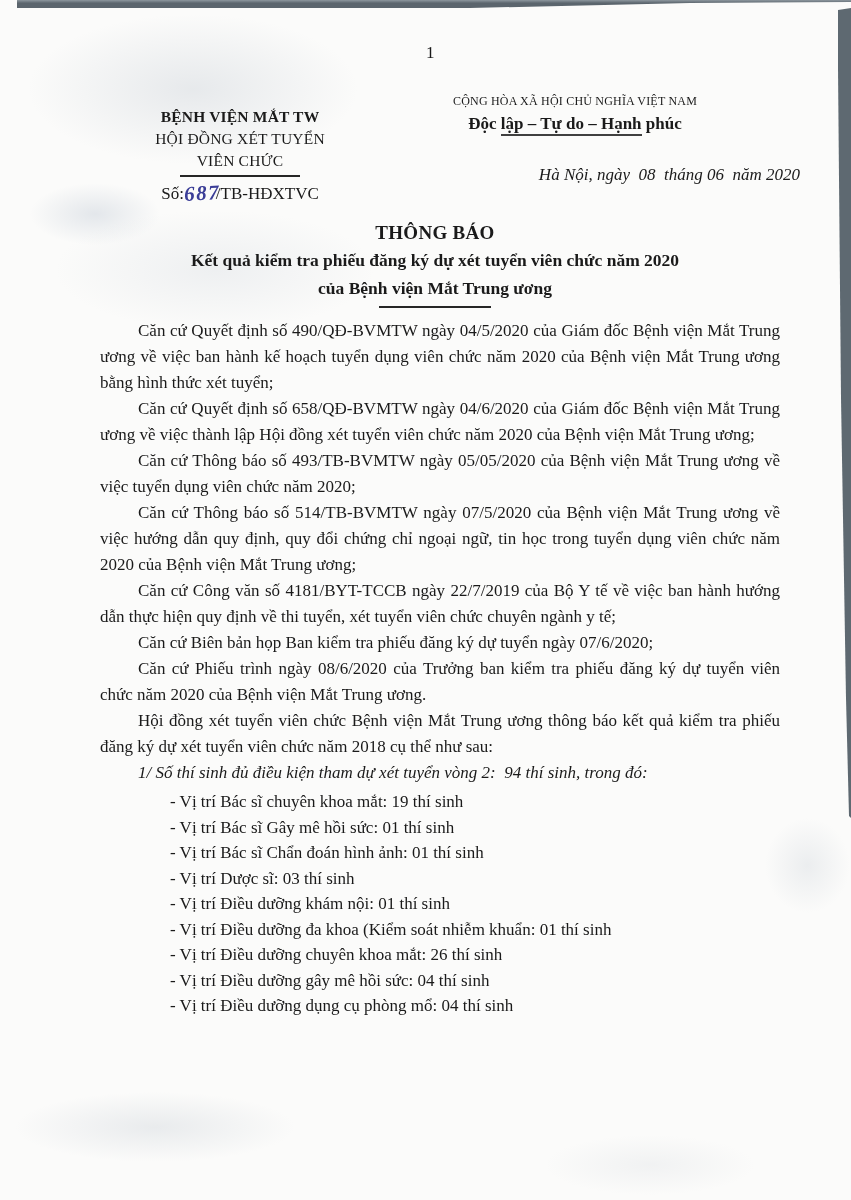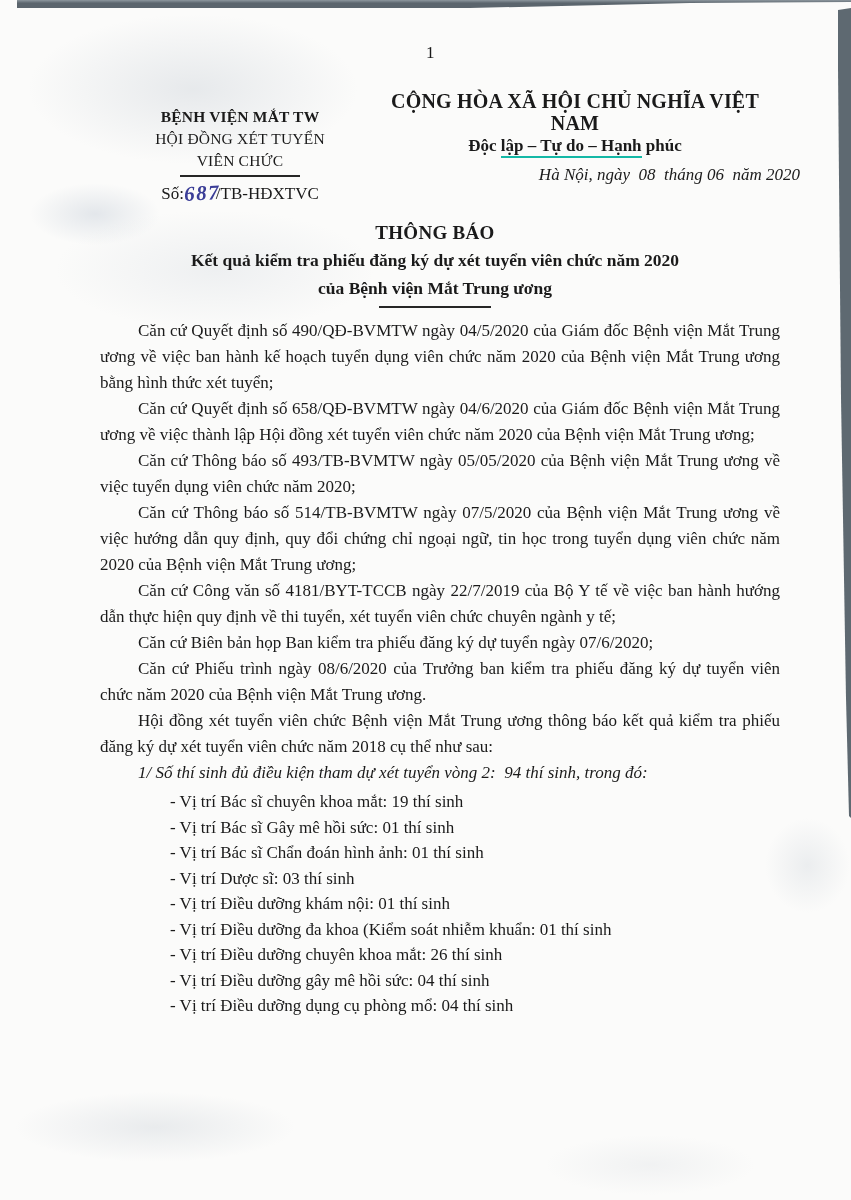--- a/index.html
+++ b/index.html
@@ -49,23 +49,23 @@
   .doc-number{font-size:17px;margin-top:3px;white-space:nowrap;}
   .handwritten{
     color:#3b3e97;font-size:21px;font-style:italic;letter-spacing:1.5px;
     display:inline-block;transform:rotate(-3deg) translateY(1px);
     margin:0 -4px 0 0;font-weight:600;
   }
   .national-block{
     position:absolute;left:368px;top:90px;width:414px;
     text-align:center;
   }
-  .national-line1{font-weight:700;font-size:20px;letter-spacing:.2px;line-height:22px;}
+  .national-line1{font-weight:400;font-size:12px;letter-spacing:.2px;line-height:22px;}
   .motto{font-weight:700;font-size:17px;line-height:24px;}
-  .motto-underline{border-bottom:2px solid #14b8a6;padding-bottom:1px;}
+  .motto-underline{border-bottom:2px solid #404040;padding-bottom:1px;}
   .date-line{
     position:absolute;left:440px;top:165px;width:360px;
     font-style:italic;font-size:17px;white-space:pre;text-align:right;
   }
 
   
   .title-block{position:absolute;left:85px;top:220px;width:700px;text-align:center;}
   .title-main{font-weight:700;font-size:19px;letter-spacing:.3px;line-height:26px;}
   .title-sub{font-weight:700;font-size:17.5px;line-height:28px;}
   .title-rule{width:112px;height:2px;background:#262626;margin:4px auto 0 auto;}

